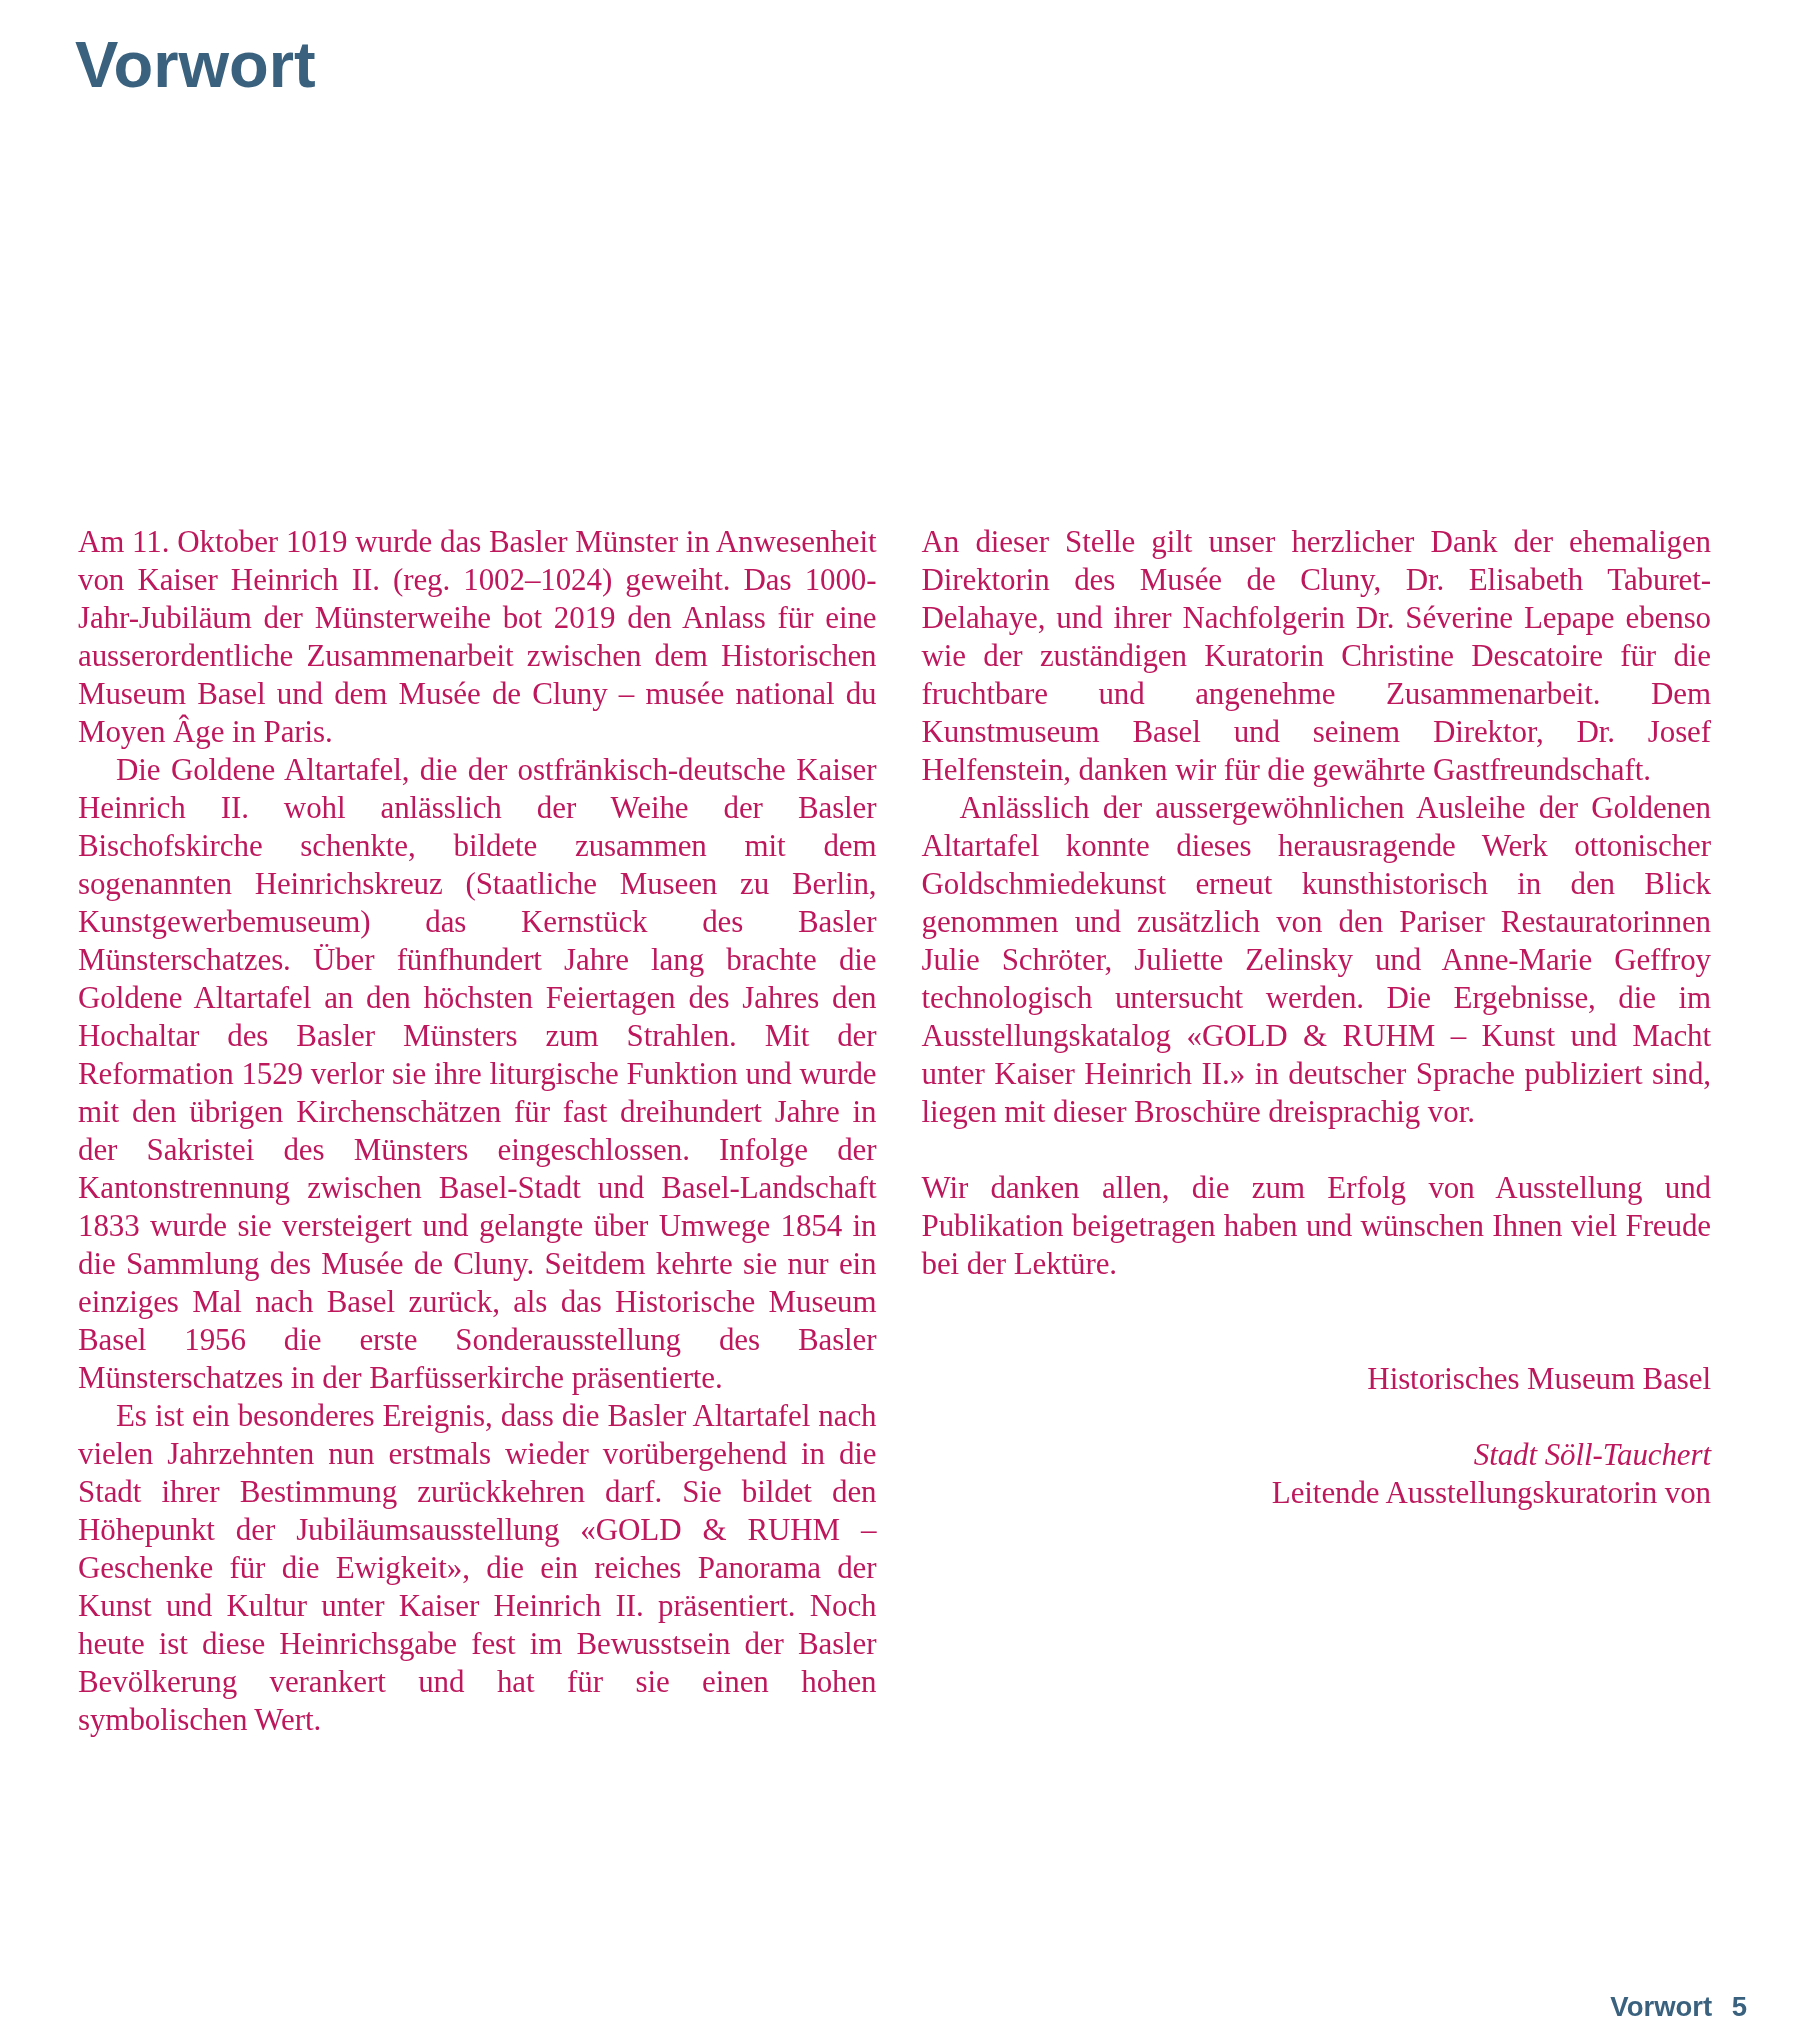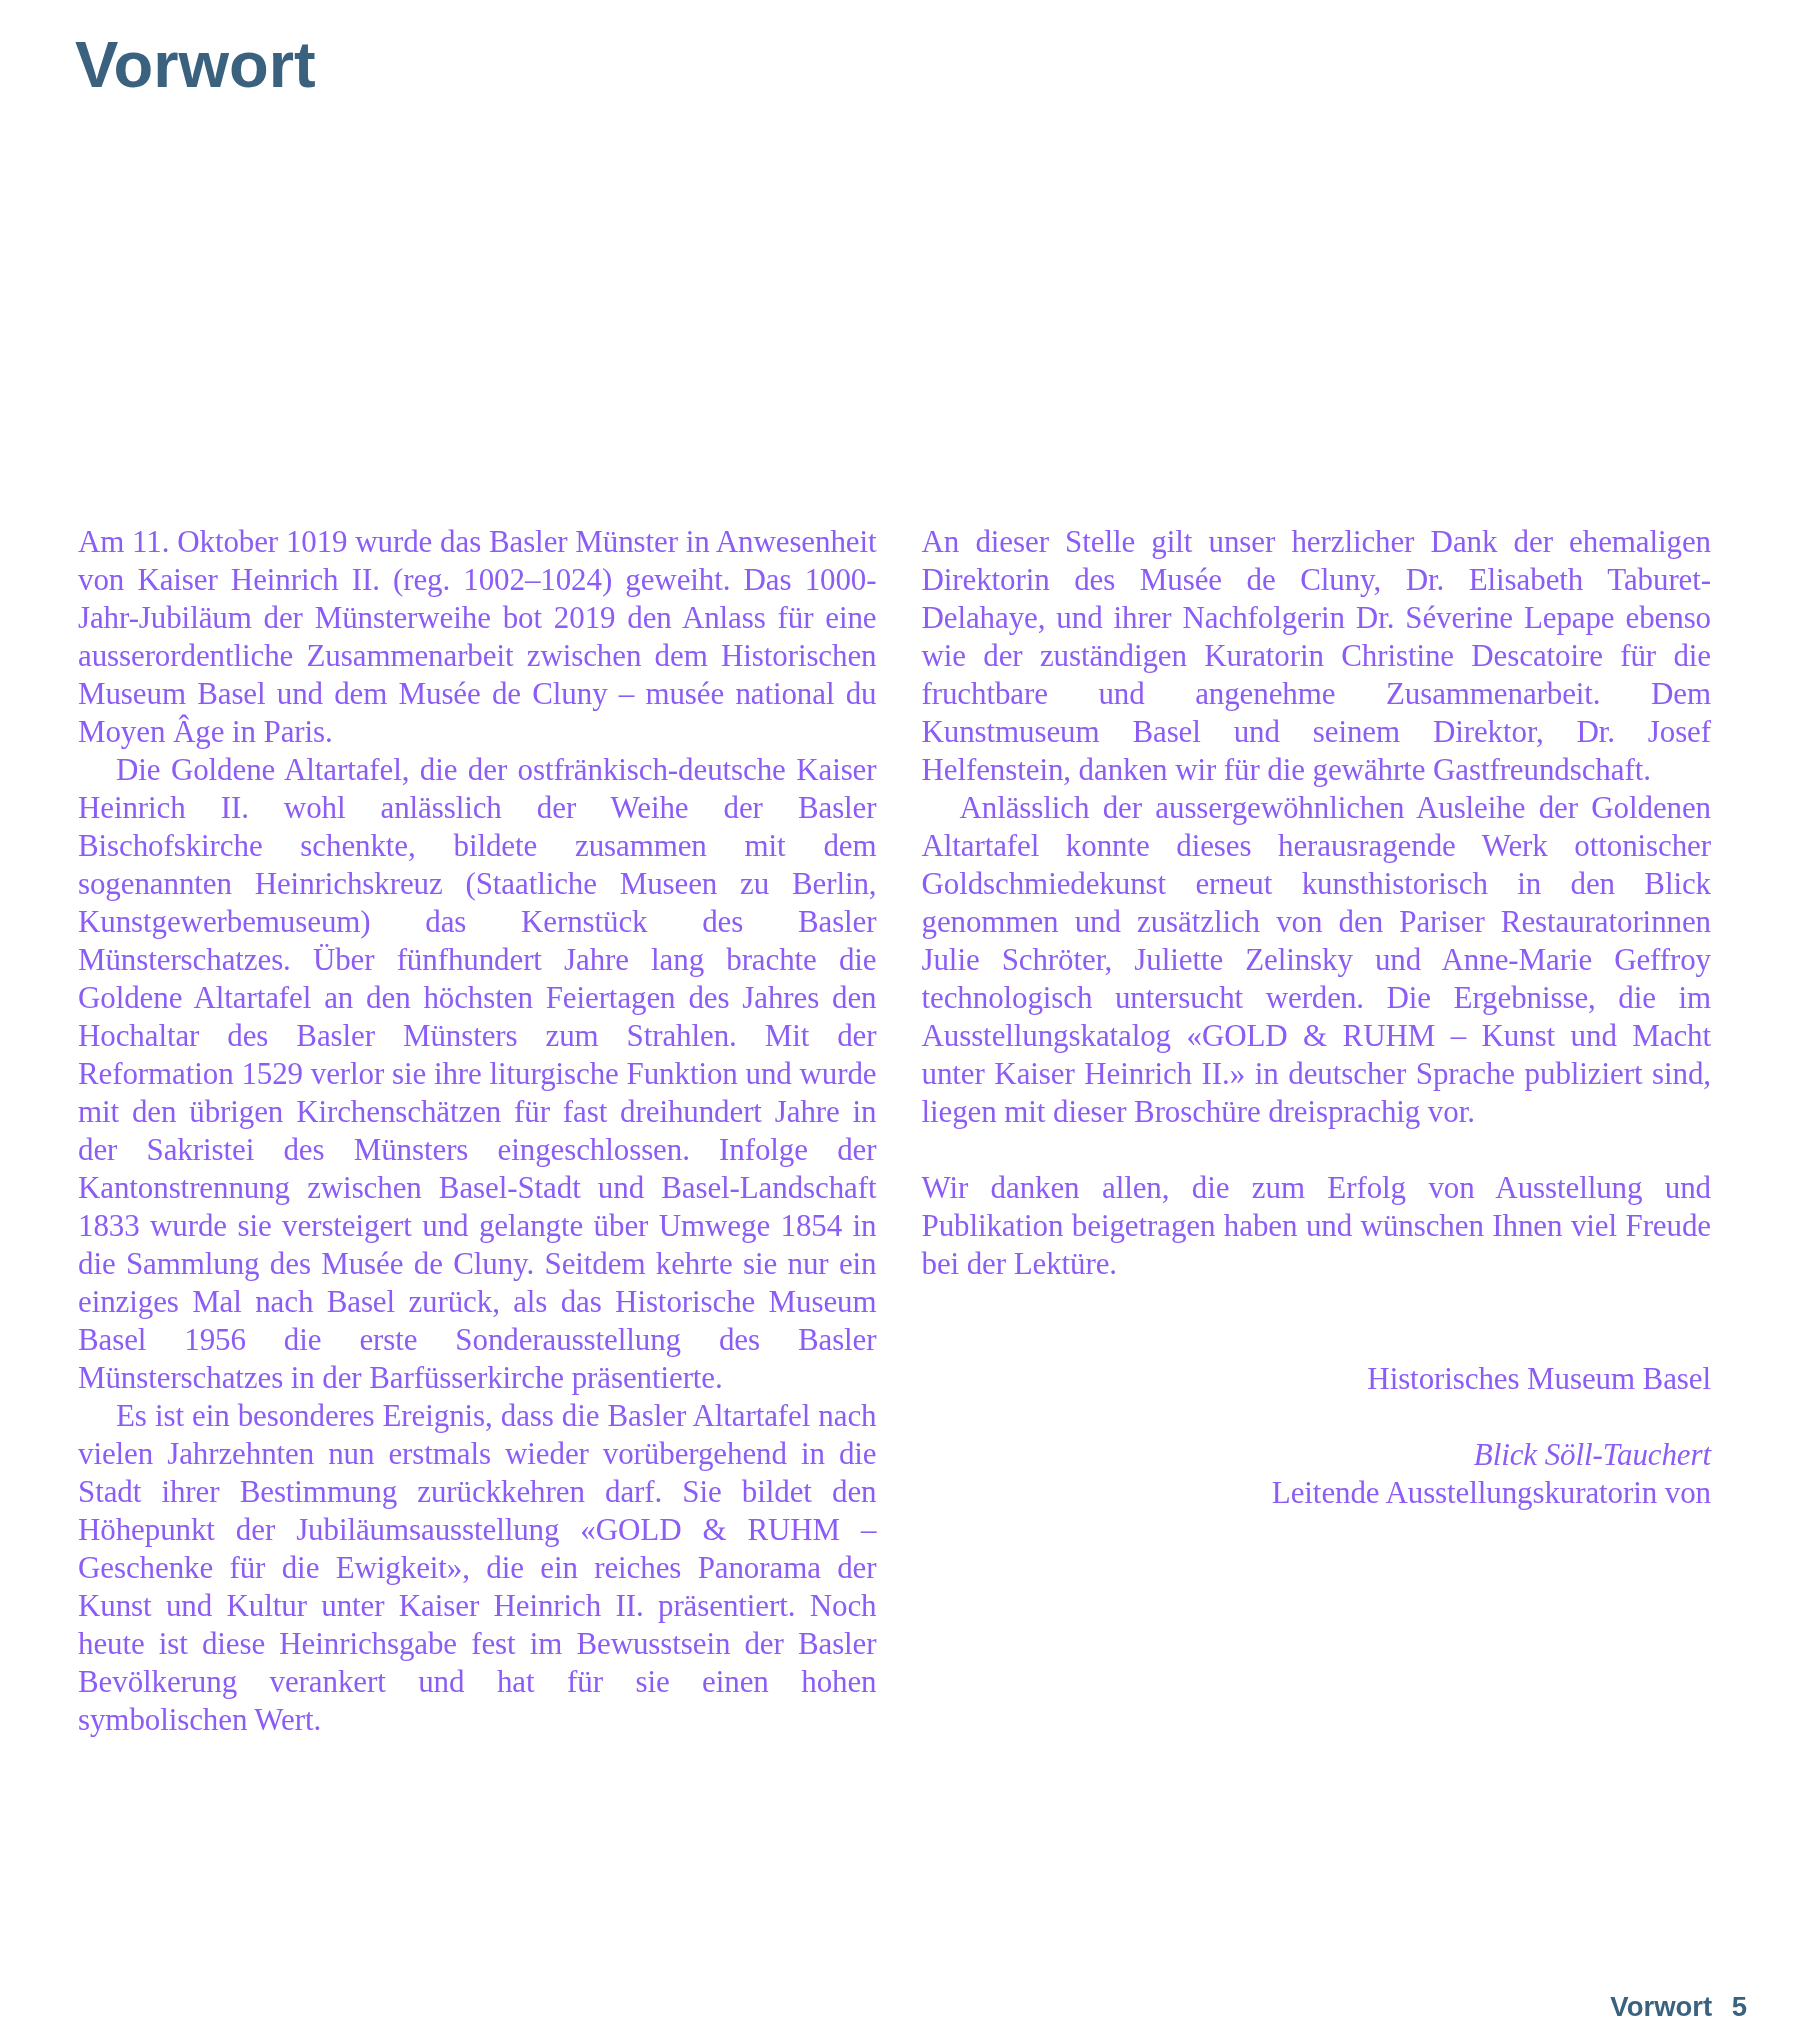--- a/index.html
+++ b/index.html
@@ -30,21 +30,21 @@
     position: absolute;
     left: 78px;
     top: 523px;
     width: 1633px;
     display: flex;
     gap: 45px;
   }
   .col {
     font-size: 31px;
     line-height: 38px;
-    color: #8b5cf6;
+    color: #be185d;
     letter-spacing: -0.1px;
     text-align: justify;
     hyphens: auto;
     -webkit-hyphens: auto;
   }
   .col-left  { width: 799px; }
   .col-right { width: 790px; }
 
   .col p { margin: 0; }
   .col p.indent { text-indent: 38px; }
@@ -76,21 +76,21 @@
     <section class="col col-left" id="col-left">
         <p>Am 11. Oktober 1019 wurde das Basler Münster in Anwesenheit von Kaiser Heinrich II. (reg. 1002–1024) geweiht. Das 1000-Jahr-Jubiläum der Münsterweihe bot 2019 den Anlass für eine ausserordentliche Zusammenarbeit zwischen dem Historischen Museum Basel und dem Musée de Cluny – musée national du Moyen Âge in Paris.</p>
         <p class="indent">Die Goldene Altartafel, die der ostfränkisch-deutsche Kaiser Heinrich II. wohl anlässlich der Weihe der Basler Bischofskirche schenkte, bildete zusammen mit dem sogenannten Heinrichskreuz (Staatliche Museen zu Berlin, Kunstgewerbemuseum) das Kernstück des Basler Münsterschatzes. Über fünfhundert Jahre lang brachte die Goldene Altartafel an den höchsten Feiertagen des Jahres den Hochaltar des Basler Münsters zum Strahlen. Mit der Reformation 1529 verlor sie ihre liturgische Funktion und wurde mit den übrigen Kirchenschätzen für fast dreihundert Jahre in der Sakristei des Münsters eingeschlossen. Infolge der Kantonstrennung zwischen Basel-Stadt und Basel-Landschaft 1833 wurde sie versteigert und gelangte über Umwege 1854 in die Sammlung des Musée de Cluny. Seitdem kehrte sie nur ein einziges Mal nach Basel zurück, als das Historische Museum Basel 1956 die erste Sonderausstellung des Basler Münsterschatzes in der Barfüsserkirche präsentierte.</p>
         <p class="indent">Es ist ein besonderes Ereignis, dass die Basler Altartafel nach vielen Jahrzehnten nun erstmals wieder vorübergehend in die Stadt ihrer Bestimmung zurückkehren darf. Sie bildet den Höhepunkt der Jubiläumsausstellung «GOLD &amp; RUHM – Geschenke für die Ewigkeit», die ein reiches Panorama der Kunst und Kultur unter Kaiser Heinrich II. präsentiert. Noch heute ist diese Heinrichsgabe fest im Bewusstsein der Basler Bevölkerung verankert und hat für sie einen hohen symbolischen Wert.</p>
       </section>
     <section class="col col-right" id="col-right">
         <p>An dieser Stelle gilt unser herzlicher Dank der ehemaligen Direktorin des Musée de Cluny, Dr. Elisabeth Taburet-Delahaye, und ihrer Nachfolgerin Dr. Séverine Lepape ebenso wie der zuständigen Kuratorin Christine Descatoire für die fruchtbare und angenehme Zusammenarbeit. Dem Kunstmuseum Basel und seinem Direktor, Dr. Josef Helfenstein, danken wir für die gewährte Gastfreundschaft.</p>
         <p class="indent">Anlässlich der aussergewöhnlichen Ausleihe der Goldenen Altartafel konnte dieses herausragende Werk ottonischer Goldschmiedekunst erneut kunsthistorisch in den Blick genommen und zusätzlich von den Pariser Restauratorinnen Julie Schröter, Juliette Zelinsky und Anne-Marie Geffroy technologisch untersucht werden. Die Ergebnisse, die im Ausstellungskatalog «GOLD &amp; RUHM – Kunst und Macht unter Kaiser Heinrich II.» in deutscher Sprache publiziert sind, liegen mit dieser Broschüre dreisprachig vor.</p>
         <p style="margin-top: 38px;">Wir danken allen, die zum Erfolg von Ausstellung und Publikation beigetragen haben und wünschen Ihnen viel Freude bei der Lektüre.</p>
         <p class="line" style="margin-top: 77px;">Historisches Museum Basel</p>
-        <p class="italic line" style="margin-top: 38px;">Blick Söll-Tauchert</p>
+        <p class="italic line" style="margin-top: 38px;">Stadt Söll-Tauchert</p>
         <p class="line">Leitende Ausstellungskuratorin von</p>
       </section>
   </main>
 
   <footer class="page-footer">
     <span>Vorwort</span>
     <span>5</span>
   </footer>
 
 </div>

